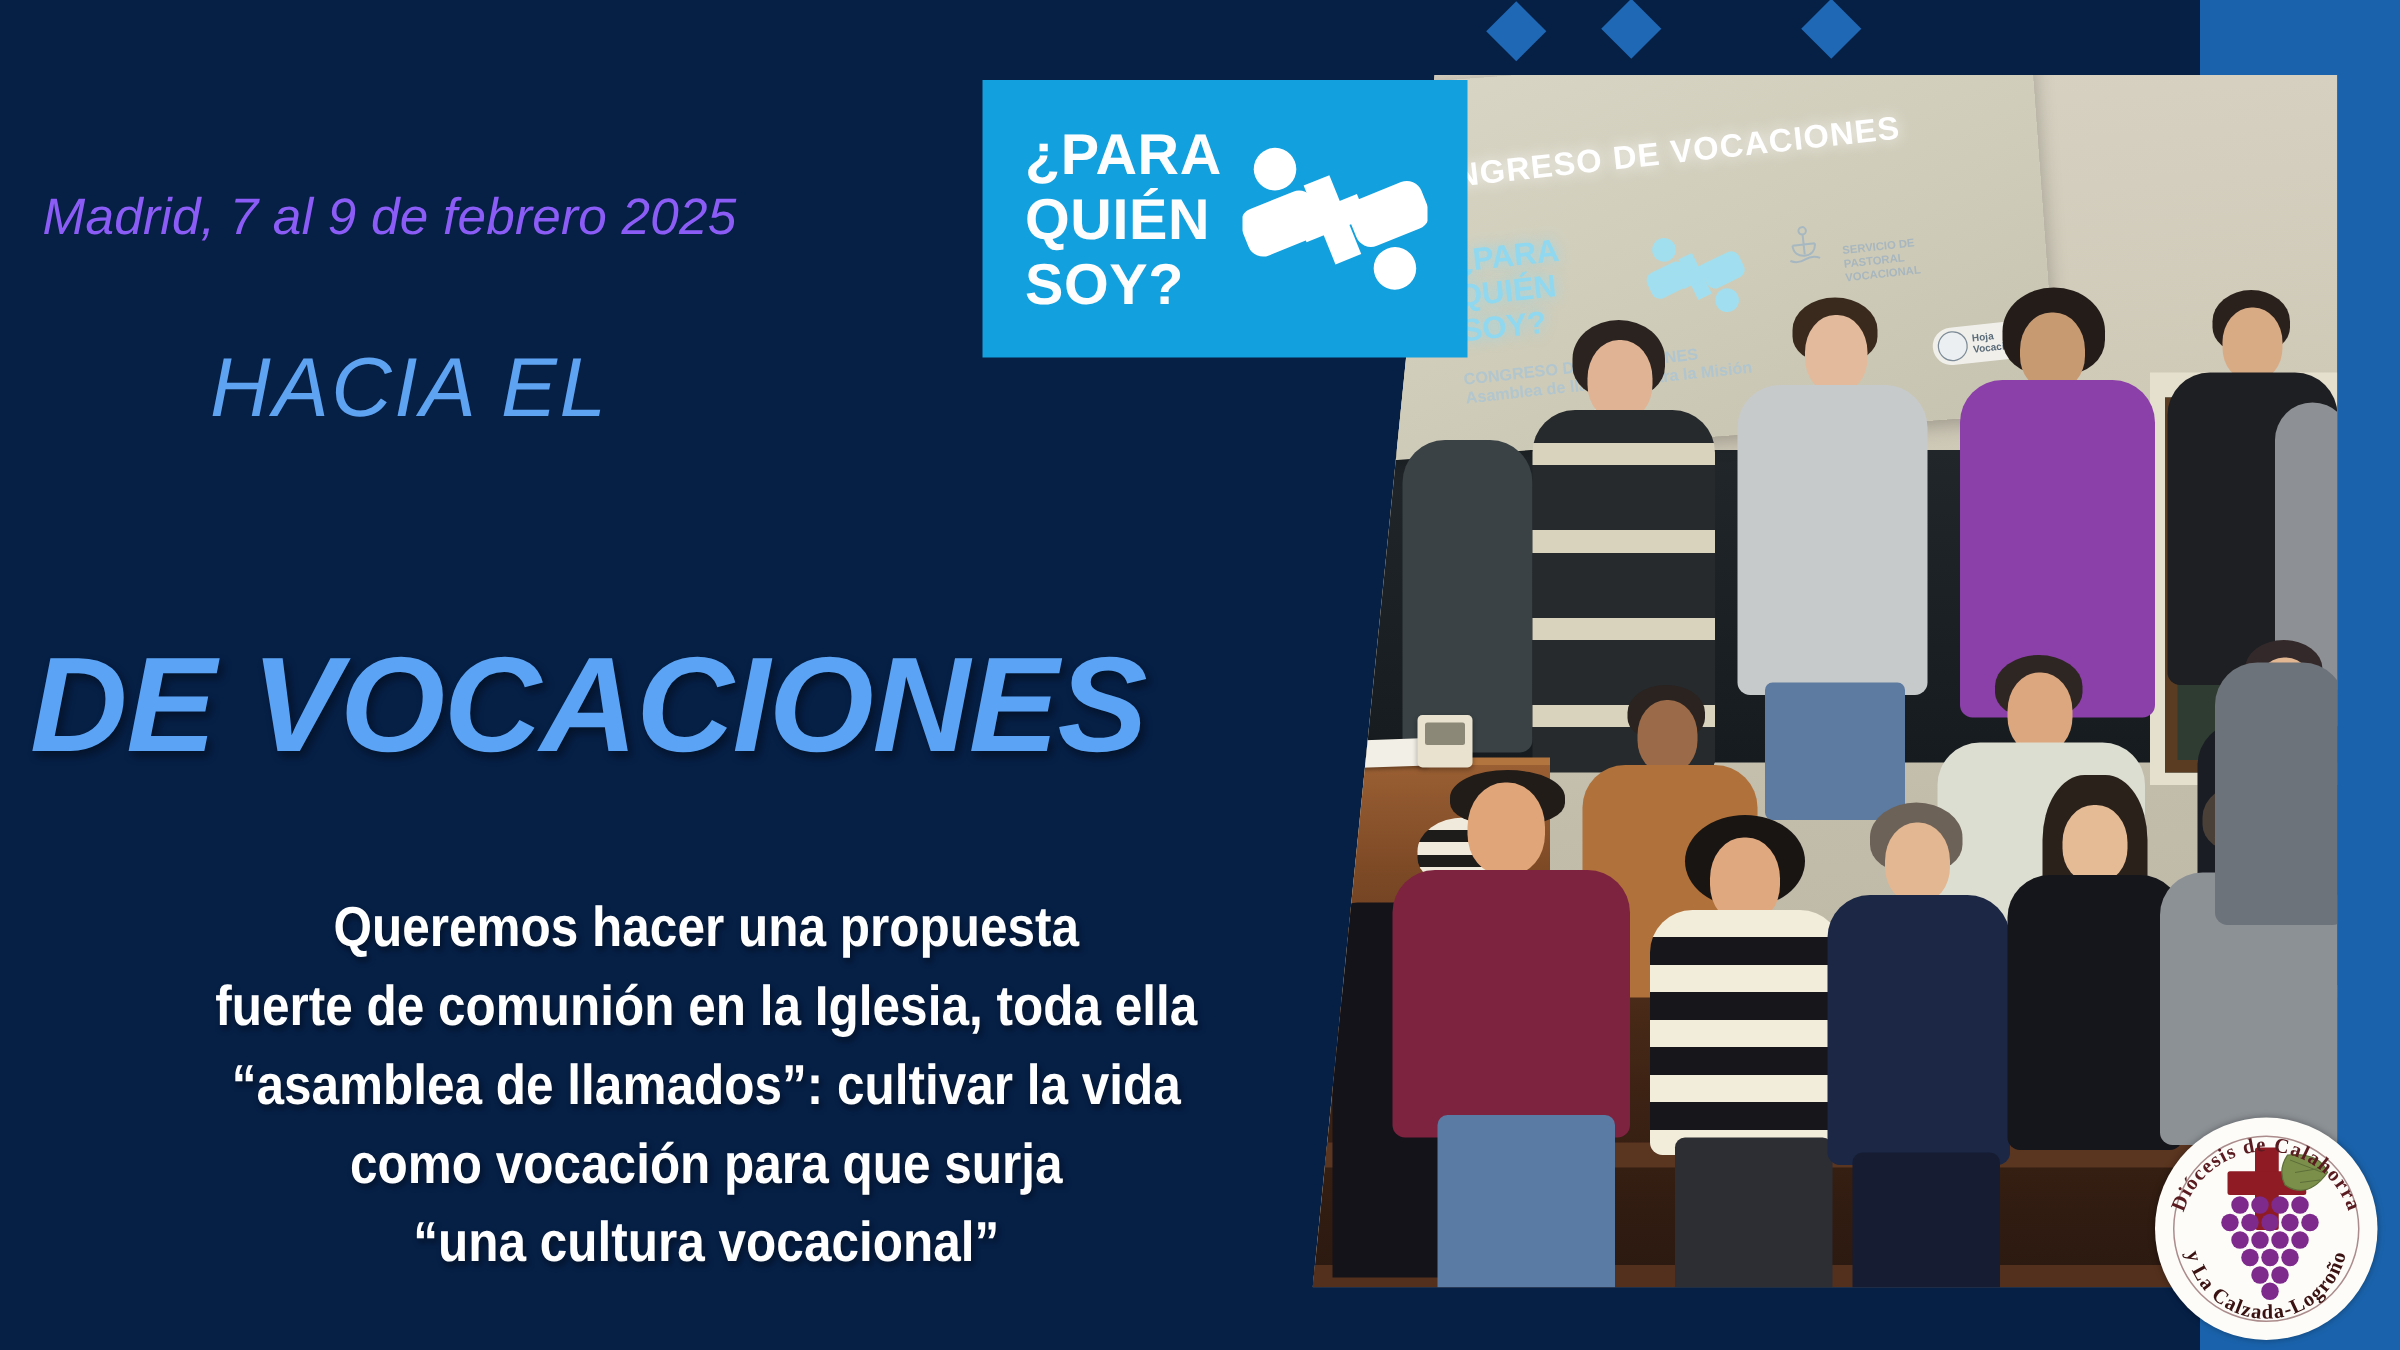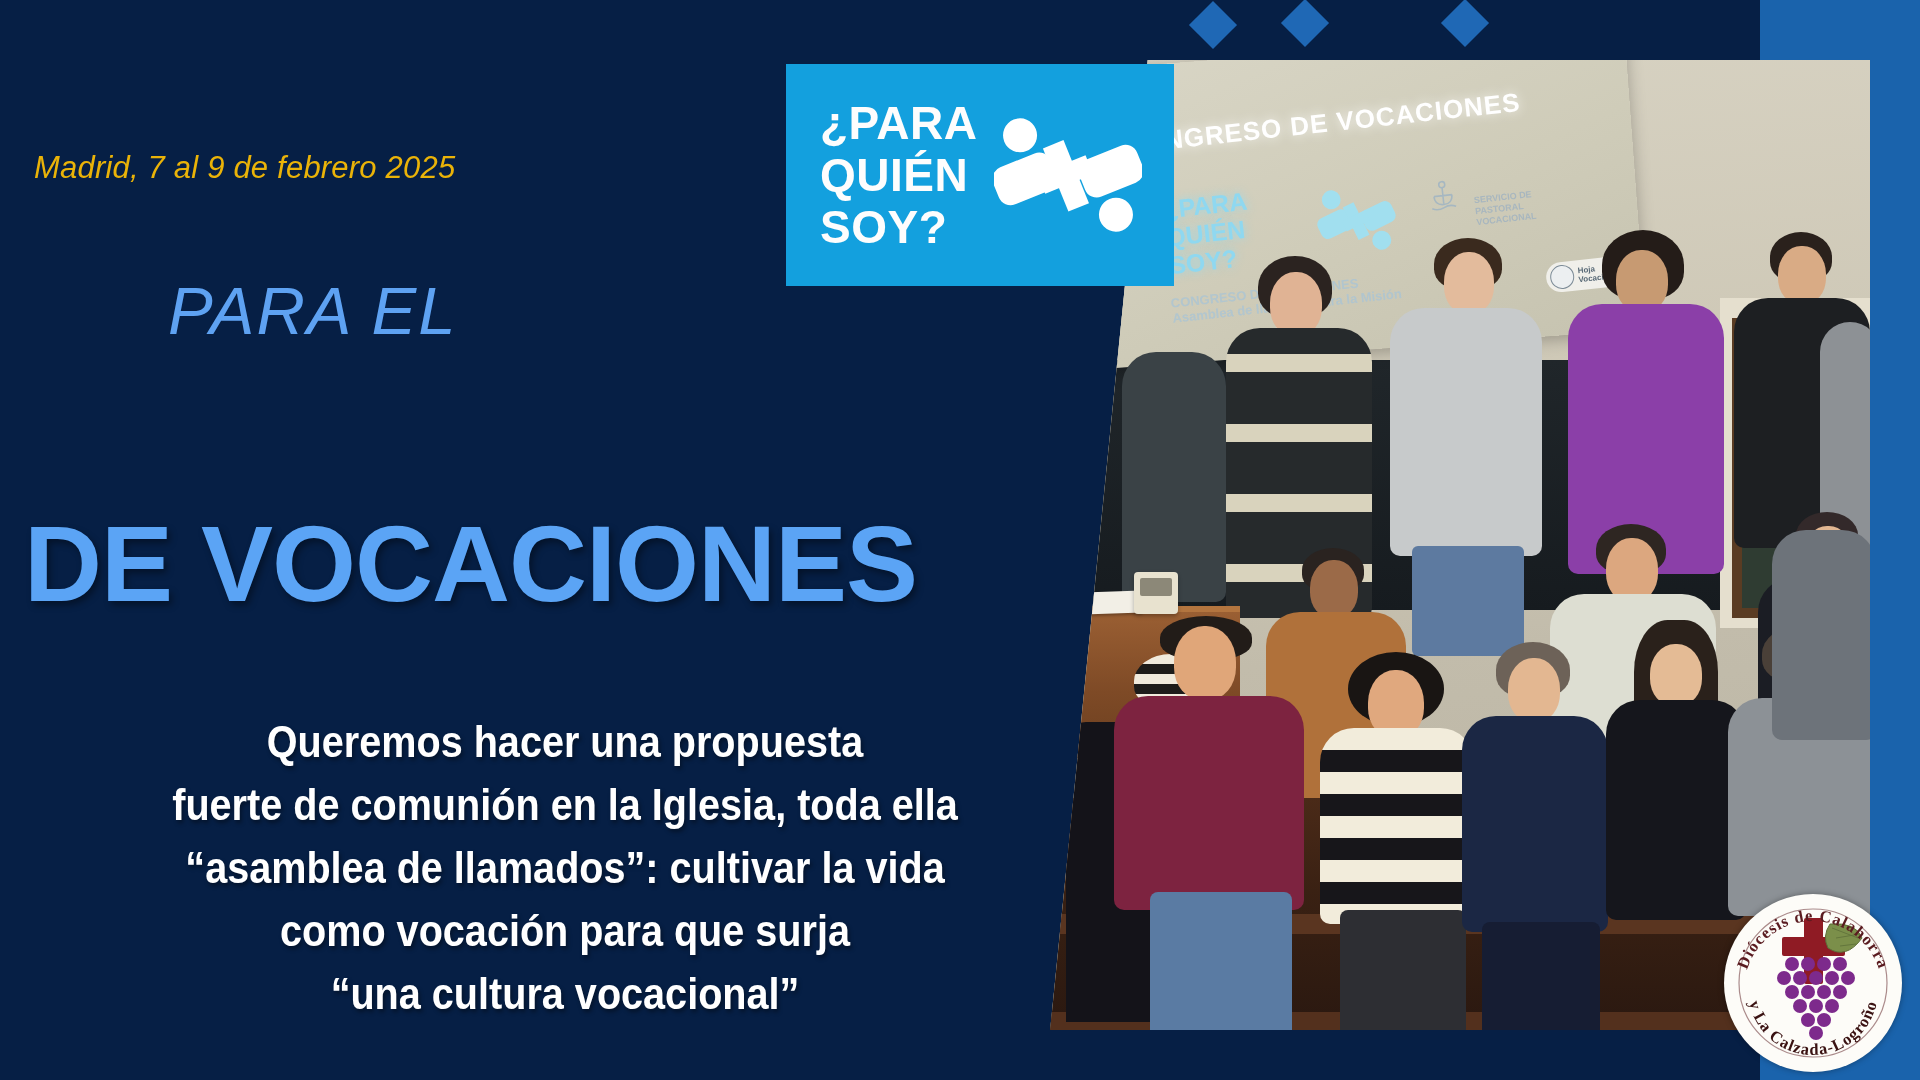--- a/index.html
+++ b/index.html
@@ -115,39 +115,40 @@
   .bench{position:absolute;left:0;bottom:0;width:100%;height:232px;
     background:linear-gradient(180deg,#4a2a18 0%,#3a2113 40%,#2a1810 100%);}
   .bench-step{position:absolute;left:0;bottom:96px;width:100%;height:20px;
     background:#5a3520;}
   .bench-step2{position:absolute;left:0;bottom:0;width:100%;height:18px;
     background:#53301d;}
 
   
   .date-line{
     position:absolute;left:34px;top:150px;
-    font-size:31px;font-style:italic;color:#eab308;
+    font-size:41px;font-style:italic;color:#8b5cf6;
     letter-spacing:.2px;white-space:nowrap;
   }
   .hacia{
     position:absolute;left:168px;top:272px;
     font-size:67px;font-style:italic;color:#5ea2f2;
     letter-spacing:2px;white-space:nowrap;
   }
   .congreso{
     position:absolute;left:108px;top:370px;
     font-size:108px;font-weight:bold;color:#fdfbf5;
     letter-spacing:-1px;line-height:1;white-space:nowrap;
     text-shadow:3px 4px 7px rgba(0,0,0,.45);
   }
   .devoc{
     position:absolute;left:24px;top:510px;
     font-size:108px;font-weight:bold;color:#5ba4f5;
     letter-spacing:-1px;line-height:1;white-space:nowrap;
     text-shadow:3px 4px 7px rgba(0,0,0,.40);
+    font-style:italic;
   }
   .paragraph{
     position:absolute;left:60px;top:710px;width:1010px;
     text-align:center;color:#ffffff;font-weight:bold;
     font-size:45px;line-height:63px;
     font-stretch:condensed;
     transform:scaleX(.88);transform-origin:center top;
     text-shadow:2px 3px 5px rgba(0,0,0,.4);
   }
   .paragraph div{white-space:nowrap;}
@@ -330,21 +331,21 @@
         <div class="head" style="left:742px;top:580px;width:52px;height:62px;background:#e0b48e;"></div>
         <div class="body-sh" style="left:698px;top:638px;width:146px;height:218px;background:#8c9196;"></div>
       </div>
       <div class="person">
         <div class="body-sh" style="left:742px;top:470px;width:104px;height:210px;background:#6d737a;"></div>
       </div>
     </div>
   </div>
 
   <div class="date-line">Madrid, 7 al 9 de febrero 2025</div>
-  <div class="hacia">PARA EL</div>
+  <div class="hacia">HACIA EL</div>
   <div class="devoc">DE VOCACIONES</div>
 
   <div class="paragraph">
     <div>Queremos hacer una propuesta</div>
     <div>fuerte de comunión en la Iglesia, toda ella</div>
     <div>“asamblea de llamados”: cultivar la vida</div>
     <div>como vocación para que surja</div>
     <div>“una cultura vocacional”</div>
   </div>
 

